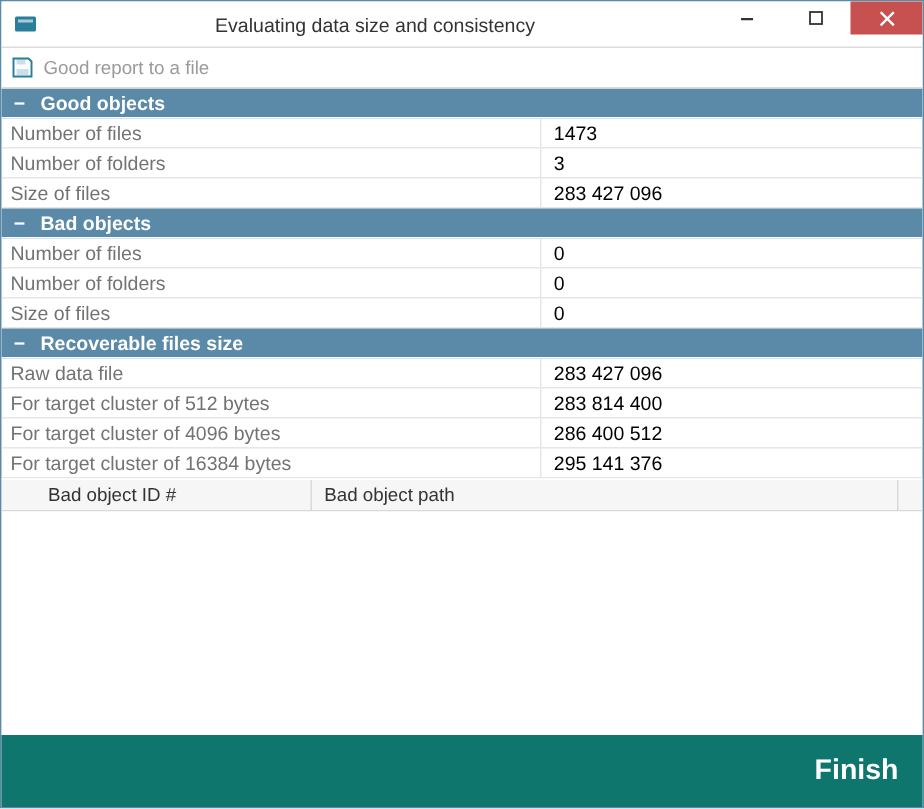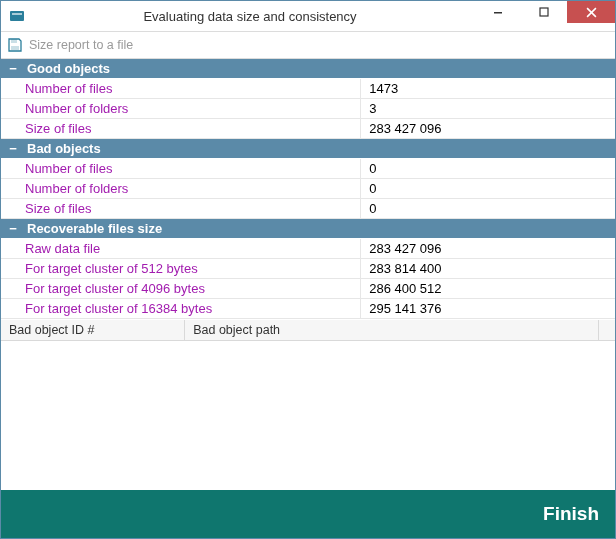--- a/index.html
+++ b/index.html
@@ -16,26 +16,26 @@
   .toolbar { height: 28px; display: flex; align-items: center; border-top: 1px solid #dcdcdc; border-bottom: 1px solid #dcdcdc; padding: 0 6px; gap: 6px; background: #fff; }
   .toolbar .save-icon { width: 16px; height: 16px; color: #2a7e9b; }
   .toolbar .save-label { color: #9a9a9a; font-size: 12.5px; }
 
   .content { flex: 1; display: flex; flex-direction: column; overflow: hidden; }
 
   .section-header { background: #5b8aa8; color: #fff; font-weight: 600; font-size: 13px; padding: 2px 6px; display: flex; align-items: center; gap: 8px; border-bottom: 1px solid #fff; }
   .section-header .collapse { width: 12px; text-align: center; font-weight: 700; }
 
   .row { display: flex; border-bottom: 1px solid #e6e6e6; }
-  .row .label { width: 58.5%; padding: 2px 24px; color: #a21caf; }
+  .row .label { width: 58.5%; padding: 2px 6px; color: #737373; }
   .row .value { width: 41.5%; padding: 2px 8px; color: #000000; border-left: 1px solid #e6e6e6; }
 
   .grid-head { display: flex; background: #f6f6f6; border-top: 1px solid #d9d9d9; border-bottom: 1px solid #d9d9d9; }
   .grid-head .col { padding: 3px 8px; font-size: 12.5px; color: #333; border-right: 1px solid #d9d9d9; }
-  .grid-head .col.id { width: 30%; }
+  .grid-head .col.id { width: 30%; margin-left: 23px; }
   .grid-head .col.path { flex: 1; }
   .grid-head .col.end { width: 10px; border-right: none; }
   .grid-body { flex: 1; background: #fff; }
 
   .footer { background: #0f766e; height: 48px; display: flex; align-items: center; justify-content: flex-end; padding-right: 16px; }
   .footer .finish { color: #fff; font-size: 19px; font-weight: 600; cursor: default; }
 
   .outer-pad { border-top: 1px solid #fff; }
 </style>
 </head>
@@ -71,21 +71,21 @@
   </div>
 
   <div class="toolbar">
     <span class="save-icon">
       <svg viewBox="0 0 16 16" width="16" height="16">
         <path d="M2 2 h10 l2 2 v10 h-12 z" fill="none" stroke="#2a7e9b" stroke-width="1.3"></path>
         <rect x="4" y="2" width="6" height="4" fill="#2a7e9b" opacity="0.25"></rect>
         <rect x="4" y="9" width="8" height="4" fill="#2a7e9b" opacity="0.25"></rect>
       </svg>
     </span>
-    <span class="save-label">Size report to a file</span>
+    <span class="save-label">Good report to a file</span>
   </div>
 
   <div class="content">
 
     <div class="section-header">
       <span class="collapse">−</span>
       <span>Good objects</span>
     </div>
     <div class="row">
       <div class="label">Number of files</div>

